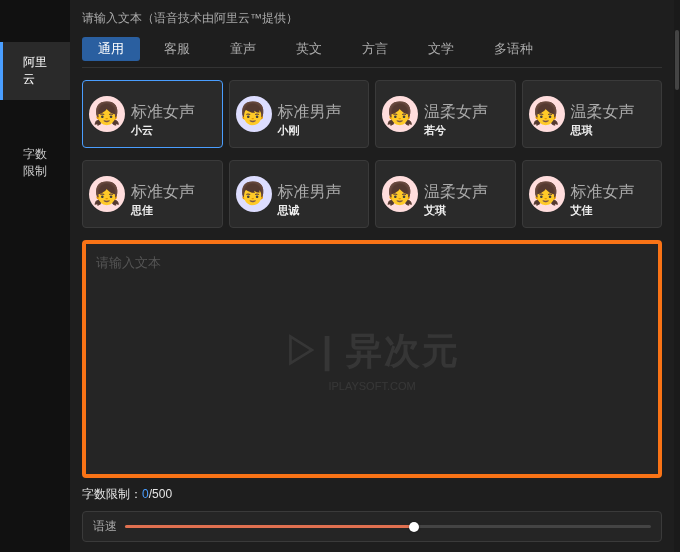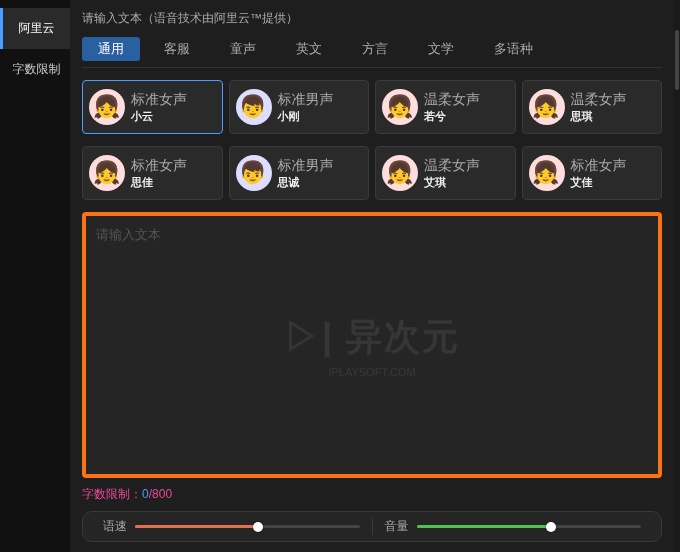--- a/index.html
+++ b/index.html
@@ -18,26 +18,26 @@
     .sidebar {
       width: 70px;
       background: #111;
       display: flex;
       flex-direction: column;
       align-items: center;
       padding-top: 8px;
     }
     .sidebar-item {
       width: 100%;
-      padding: 12px 4px;
-      text-align: center;
+      padding: 12px 20px;
       color: #ccc;
       font-size: 12px;
       cursor: pointer;
       border-left: 3px solid transparent;
+      margin-top: 34px;
     }
     .sidebar-item.active {
       background: #2a2a2a;
       border-left: 3px solid #4a9eff;
       color: #fff;
     }
 
     
     .main-content {
       flex: 1;
@@ -105,21 +105,21 @@
       flex-shrink: 0;
     }
     .avatar-female { background: #fdd; }
     .avatar-male { background: #ddf; }
     .voice-info {
       display: flex;
       flex-direction: column;
       font-size: 11px;
       line-height: 1.4;
     }
-    .voice-type { color: #aaa; font-size: 14px; }
+    .voice-type { color: #aaa; font-size: 16px; margin-top: 12px; }
     .voice-name { color: #eee; font-weight: bold; }
 
     
     .text-area-wrap {
       flex: 1;
       position: relative;
       border: 4px solid #f97316;
       border-radius: 4px;
       background: #252525;
       margin-bottom: 8px;
@@ -158,31 +158,31 @@
       color: #fff;
       margin-top: 4px;
     }
 
     
     .char-count {
       font-size: 12px;
       color: #aaa;
       margin-bottom: 8px;
     }
-    .char-count span { color: #ec4899; }
+    .char-count span { color: #e5e5e5; }
 
     
     .bottom-controls {
       display: flex;
       align-items: center;
       gap: 0;
       background: #252525;
       border: 1px solid #3a3a3a;
-      border-radius: 10px;
-      padding: 6px 20px;
+      border-radius: 4px;
+      padding: 6px 10px;
     }
     .control-group {
       display: flex;
       align-items: center;
       gap: 8px;
       flex: 1;
     }
     .control-group:not(:last-child) {
       border-right: 1px solid #3a3a3a;
       padding-right: 12px;
@@ -390,40 +390,33 @@
 
   <div class="text-area-wrap">
     <textarea placeholder="请输入文本" style=""></textarea>
     <div class="watermark">
       <div class="watermark-logo">▷| 异次元</div>
       <div class="watermark-url">IPLAYSOFT.COM</div>
     </div>
   </div>
 
   <div class="char-count">
-    <span>字数限制：</span><span style="color:#4a9eff">0</span><span>/</span><span>800</span>
+    <span>字数限制：</span><span style="color:#4a9eff">0</span><span>/</span><span>500</span>
   </div>
 
   <div class="bottom-controls">
 
     <div class="control-group">
       <span class="control-label">语速</span>
       <div class="slider-track">
         <div class="slider-fill speed"></div>
         <div class="slider-thumb speed"></div>
       </div>
     </div>
 
-    <div class="control-group">
-      <span class="control-label">音量</span>
-      <div class="slider-track">
-        <div class="slider-fill volume"></div>
-        <div class="slider-thumb volume"></div>
-      </div>
-    </div>
 
   </div>
 
 </div>
 
 <div class="scrollbar">
   <div class="scrollbar-thumb"></div>
 </div>
 
 </body></html>

